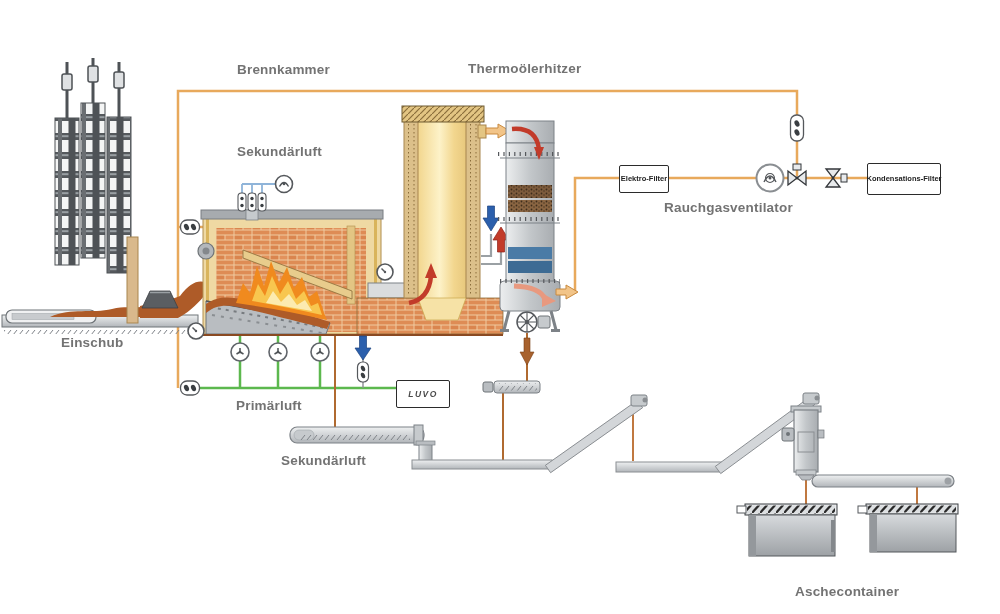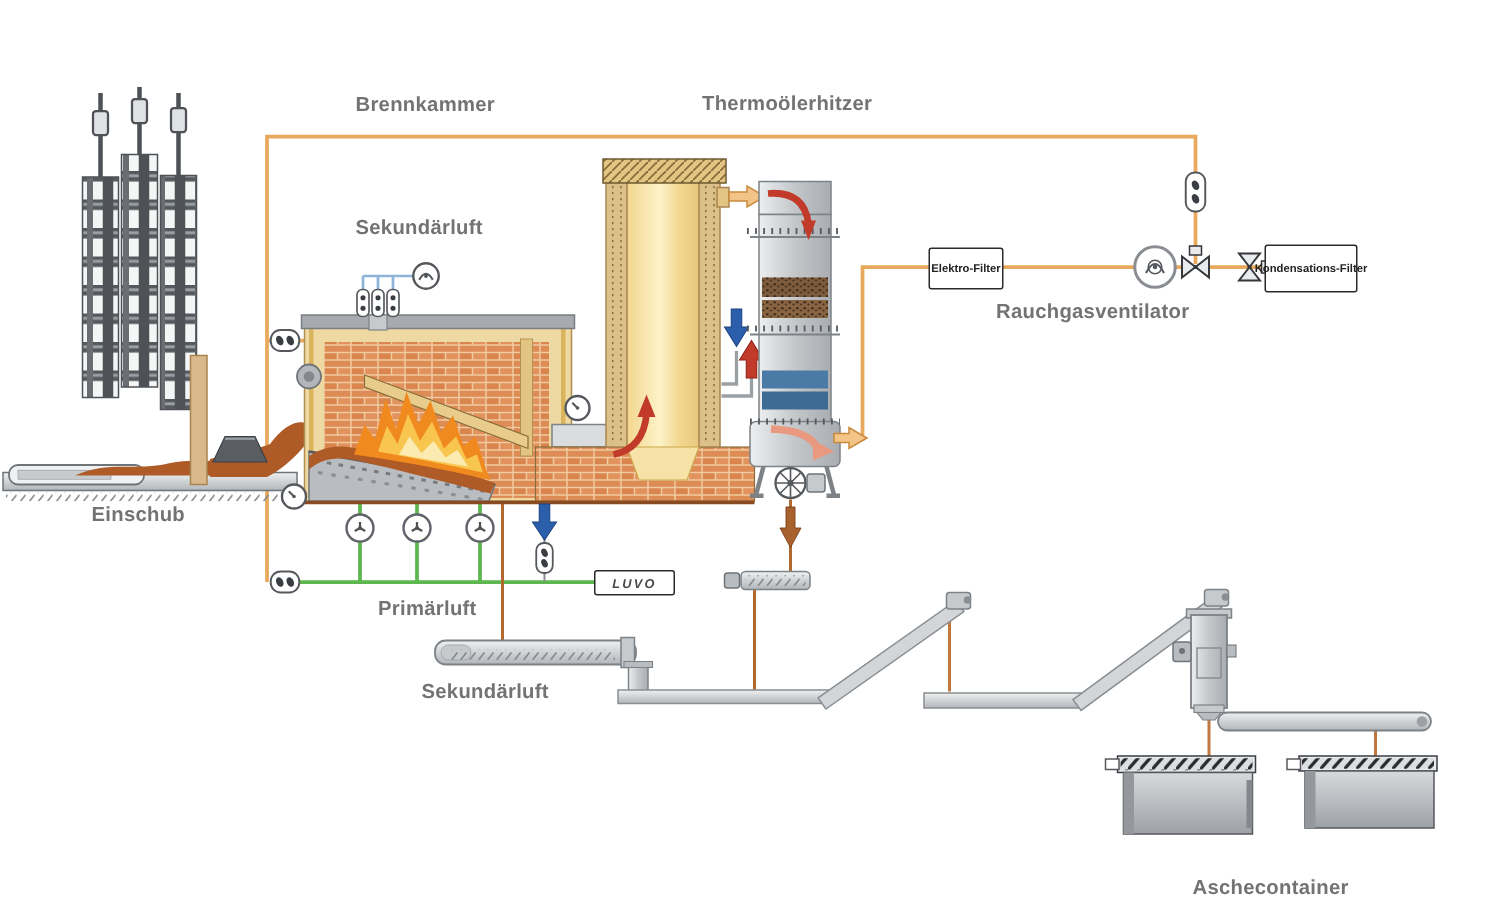--- a/index.html
+++ b/index.html
@@ -326,30 +326,30 @@
   <path d="M0 0 L-9 -7 L-9 7 Z M0 0 L9 -7 L9 7 Z" fill="#e8eaec" stroke="#33363a" stroke-width="1.3"></path>
   <circle r="1.4" fill="#33363a"></circle>
   <rect x="-4" y="-14" width="8" height="6" fill="#e8eaec" stroke="#33363a"></rect>
 </g>
 </svg>
 
 <div class="lbl" style="left:237px;top:62px">Brennkammer</div>
 <div class="lbl" style="left:468px;top:61px">Thermoölerhitzer</div>
 <div class="lbl" style="left:237px;top:144px">Sekundärluft</div>
 <div class="lbl" style="left:61px;top:335px">Einschub</div>
-<div class="lbl" style="left:252px;top:398px">Primärluft</div>
+<div class="lbl" style="left:236px;top:398px">Primärluft</div>
 <div class="lbl" style="left:281px;top:453px">Sekundärluft</div>
 <div class="lbl" style="left:664px;top:200px">Rauchgasventilator</div>
 <div class="lbl" style="left:795px;top:584px">Aschecontainer</div>
 
 <div class="pbox" style="left:619px;top:165px;width:50px;height:28px">
   <span>Elektro-</span>
   <span>Filter</span>
 </div>
-<div class="pbox" style="left:843px;top:163px;width:62px;height:32px">
+<div class="pbox" style="left:867px;top:163px;width:74px;height:32px">
   <span>Kondensations-</span>
   <span>Filter</span>
 </div>
-<div class="pbox luvo" style="left:396px;top:380px;width:54px;height:17px">
+<div class="pbox luvo" style="left:396px;top:380px;width:54px;height:28px">
   <span>LUVO</span>
 </div>
 
 </div>
 
 </body></html>

